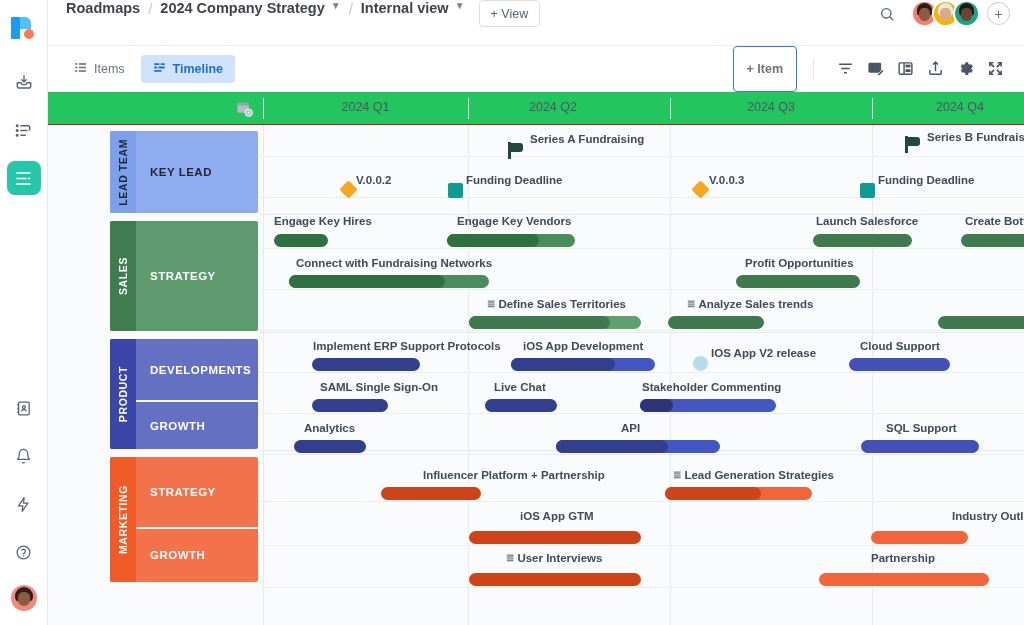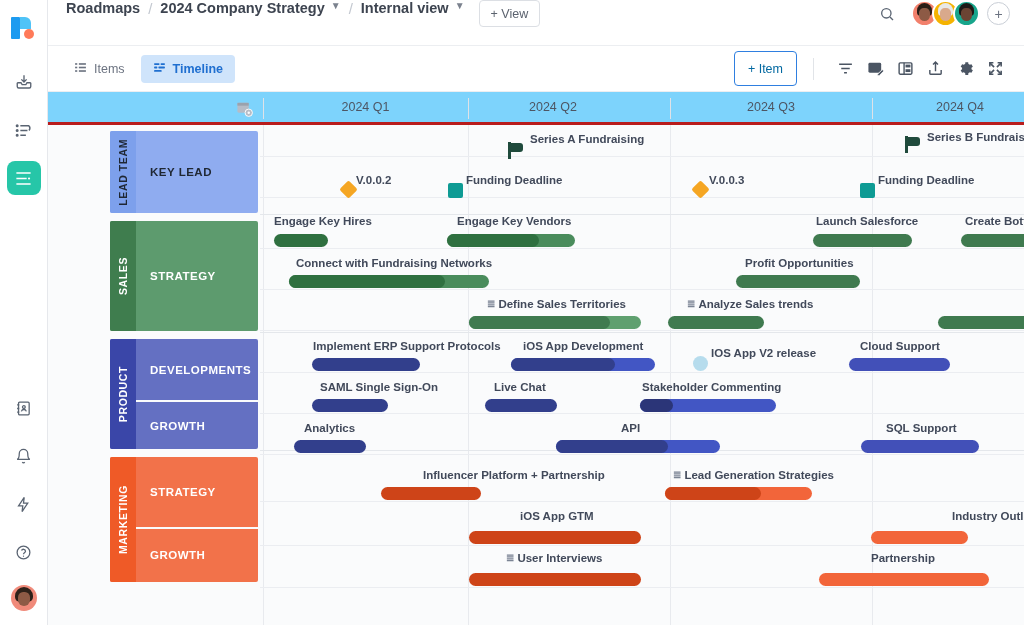--- a/index.html
+++ b/index.html
@@ -74,33 +74,33 @@
     padding: 0 14px 0 14px; border-bottom: 1px solid #eceef1; background: #fff;
   }
   .tabs { display: flex; gap: 4px; }
   .tab {
     height: 28px; padding: 0 12px; border-radius: 4px; display: flex; align-items: center;
     gap: 7px; font-size: 12.5px; color: #6c7381; cursor: pointer;
   }
   .tab.active { background: #cfe4fb; color: #1f6fd0; font-weight: bold; }
   .toolbar-right { margin-left: auto; display: flex; align-items: center; }
   .item-btn {
-    height: 35px; padding: 0 13px; border: 1px solid #2f7fe0; border-radius: 4px;
-    background: #fff; color: #0369a1; font-size: 12.5px; font-weight: normal;
+    height: 46px; padding: 0 13px; border: 1px solid #2f7fe0; border-radius: 4px;
+    background: #fff; color: #737373; font-size: 12.5px; font-weight: bold;
     display: flex; align-items: center; gap: 5px; cursor: pointer;
   }
   .tb-div { width: 1px; height: 22px; background: #e1e4e8; margin: 0 16px; }
   .tb-ico { width: 30px; height: 30px; display: flex; align-items: center; justify-content: center; color: #4b5563; cursor: pointer; }
 
   
   .tl { flex: 1 1 auto; position: relative; background: #fafbfc; overflow: hidden; }
 
   .tl-head {
     position: absolute; left: 0; top: 0; right: 0; height: 33px;
-    background: #7dd3fc; border-bottom: 3px solid #b91c1c; z-index: 4;
+    background: #22c55e; border-bottom: 1px solid #b91c1c; z-index: 4;
   }
   .cal-ico { position: absolute; left: 188px; top: 8px; color: #b6bcc6; }
   .head-div { position: absolute; top: 6px; width: 1px; height: 21px; background: #dfe2e7; }
   .q-label {
     position: absolute; top: 8px; font-size: 12.5px; color: #4d5664;
     text-align: center; font-weight: normal;
   }
 
   .lanes { position: absolute; left: 0; top: 33px; right: 0; bottom: 0; }
 

